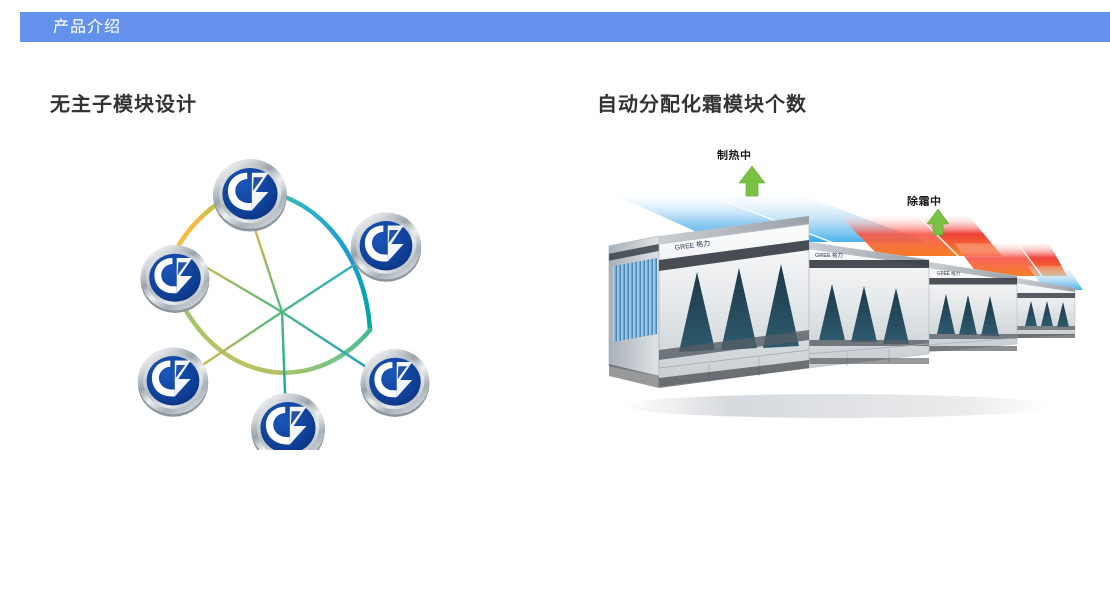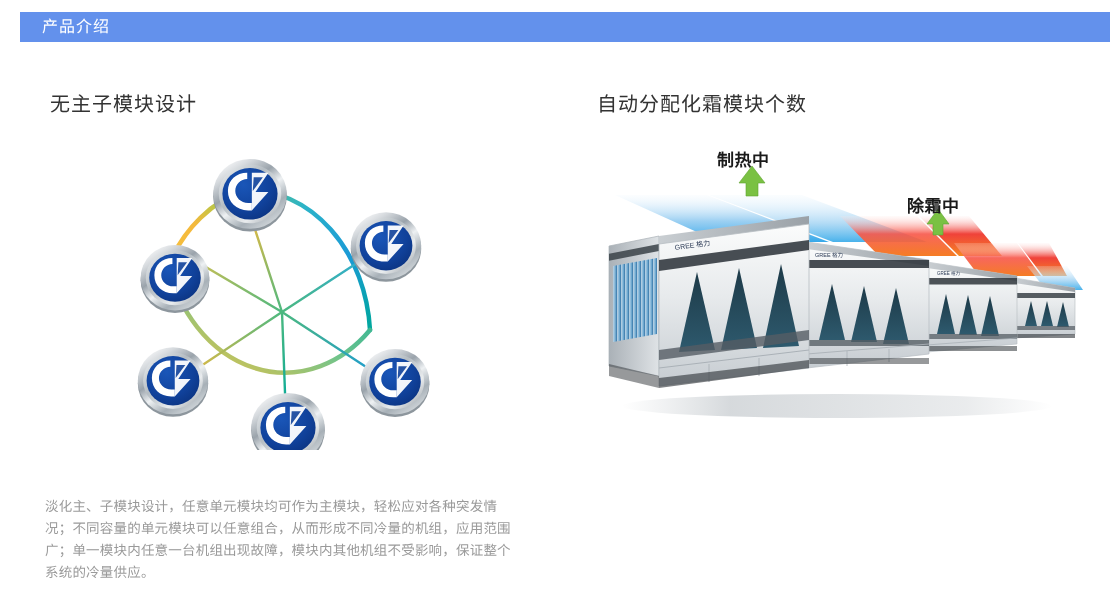--- a/index.html
+++ b/index.html
@@ -26,21 +26,21 @@
     height: 30px;
     background: #6391ec;
     display: flex;
     align-items: center;
   }
   .header-title {
     color: #ffffff;
     font-size: 16px;
     font-weight: 400;
     letter-spacing: 1px;
-    margin-left: 22px;
+    margin-left: 33px;
     line-height: 1;
   }
 
   
   .columns {
     position: absolute;
     top: 72px;
     left: 0;
     width: 1110px;
     height: 520px;
@@ -48,21 +48,21 @@
   }
   .col {
     position: relative;
     box-sizing: border-box;
   }
   .col-left  { width: 555px; padding-left: 50px; }
   .col-right { width: 555px; padding-left: 42px; }
 
   .section-title {
     font-size: 20px;
-    font-weight: normal;
+    font-weight: bold;
     color: #333333;
     letter-spacing: 1px;
     margin: 0;
     padding-top: 20px;
     line-height: 1.2;
   }
 
   .figure-wrap {
     position: relative;
     width: 100%;
@@ -82,21 +82,21 @@
 
   
   .ring-svg { display: block; }
 
   
   .chiller-svg { display: block; }
 
   .callout {
     position: absolute;
     text-align: center;
-    font-size: 17px;
+    font-size: 11px;
     font-weight: bold;
     color: #1a1a1a;
     letter-spacing: 0.5px;
     white-space: nowrap;
   }
   .callout-heat  { left: 120px; top: 8px; }
   .callout-frost { left: 310px; top: 54px; }
 </style>
 </head>
 <body>
@@ -233,21 +233,20 @@
         </g>
         <g transform="translate(238,296) scale(0.92)">
           <use href="#gree-badge"></use>
         </g>
         <g transform="translate(123,249) scale(0.88)">
           <use href="#gree-badge"></use>
         </g>
       </svg>
     </div>
 
-    <div class="body-text left-text">淡化主、子模块设计，任意单元模块均可作为主模块，轻松应对各种突发情况；不同容量的单元模块可以任意组合，从而形成不同冷量的机组，应用范围广；单一模块内任意一台机组出现故障，模块内其他机组不受影响，保证整个系统的冷量供应。</div>
   </div>
 
   <div class="col col-right">
 
     <h2 class="section-title">自动分配化霜模块个数</h2>
 
     <div class="figure-wrap right-figure">
 
       <svg class="chiller-svg" width="500" height="300" viewBox="0 0 500 300">
         <defs>

